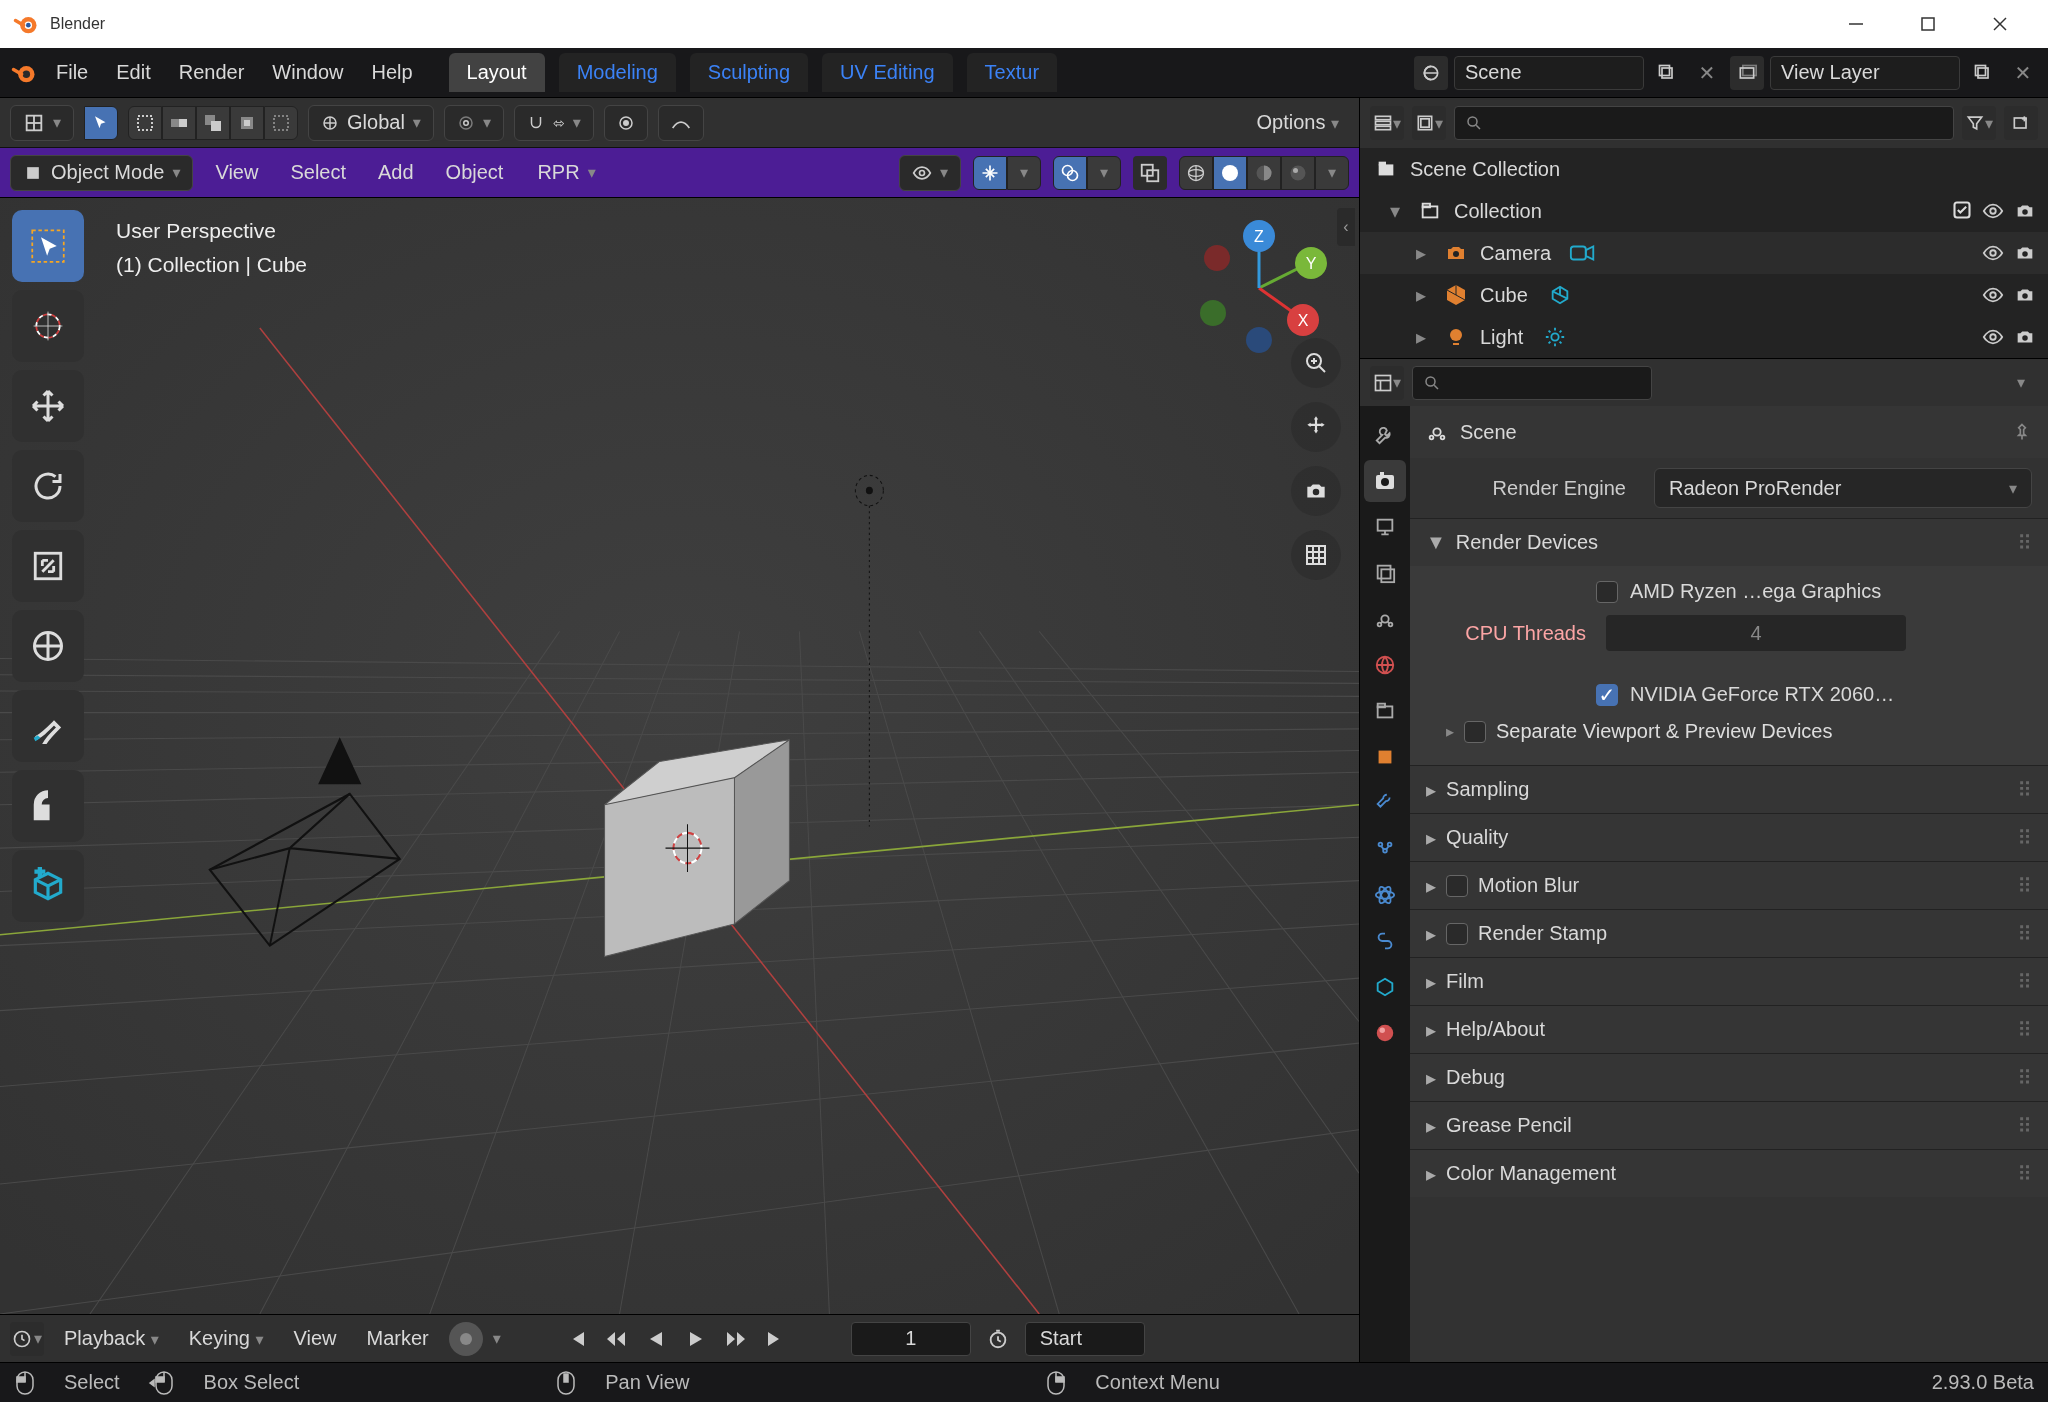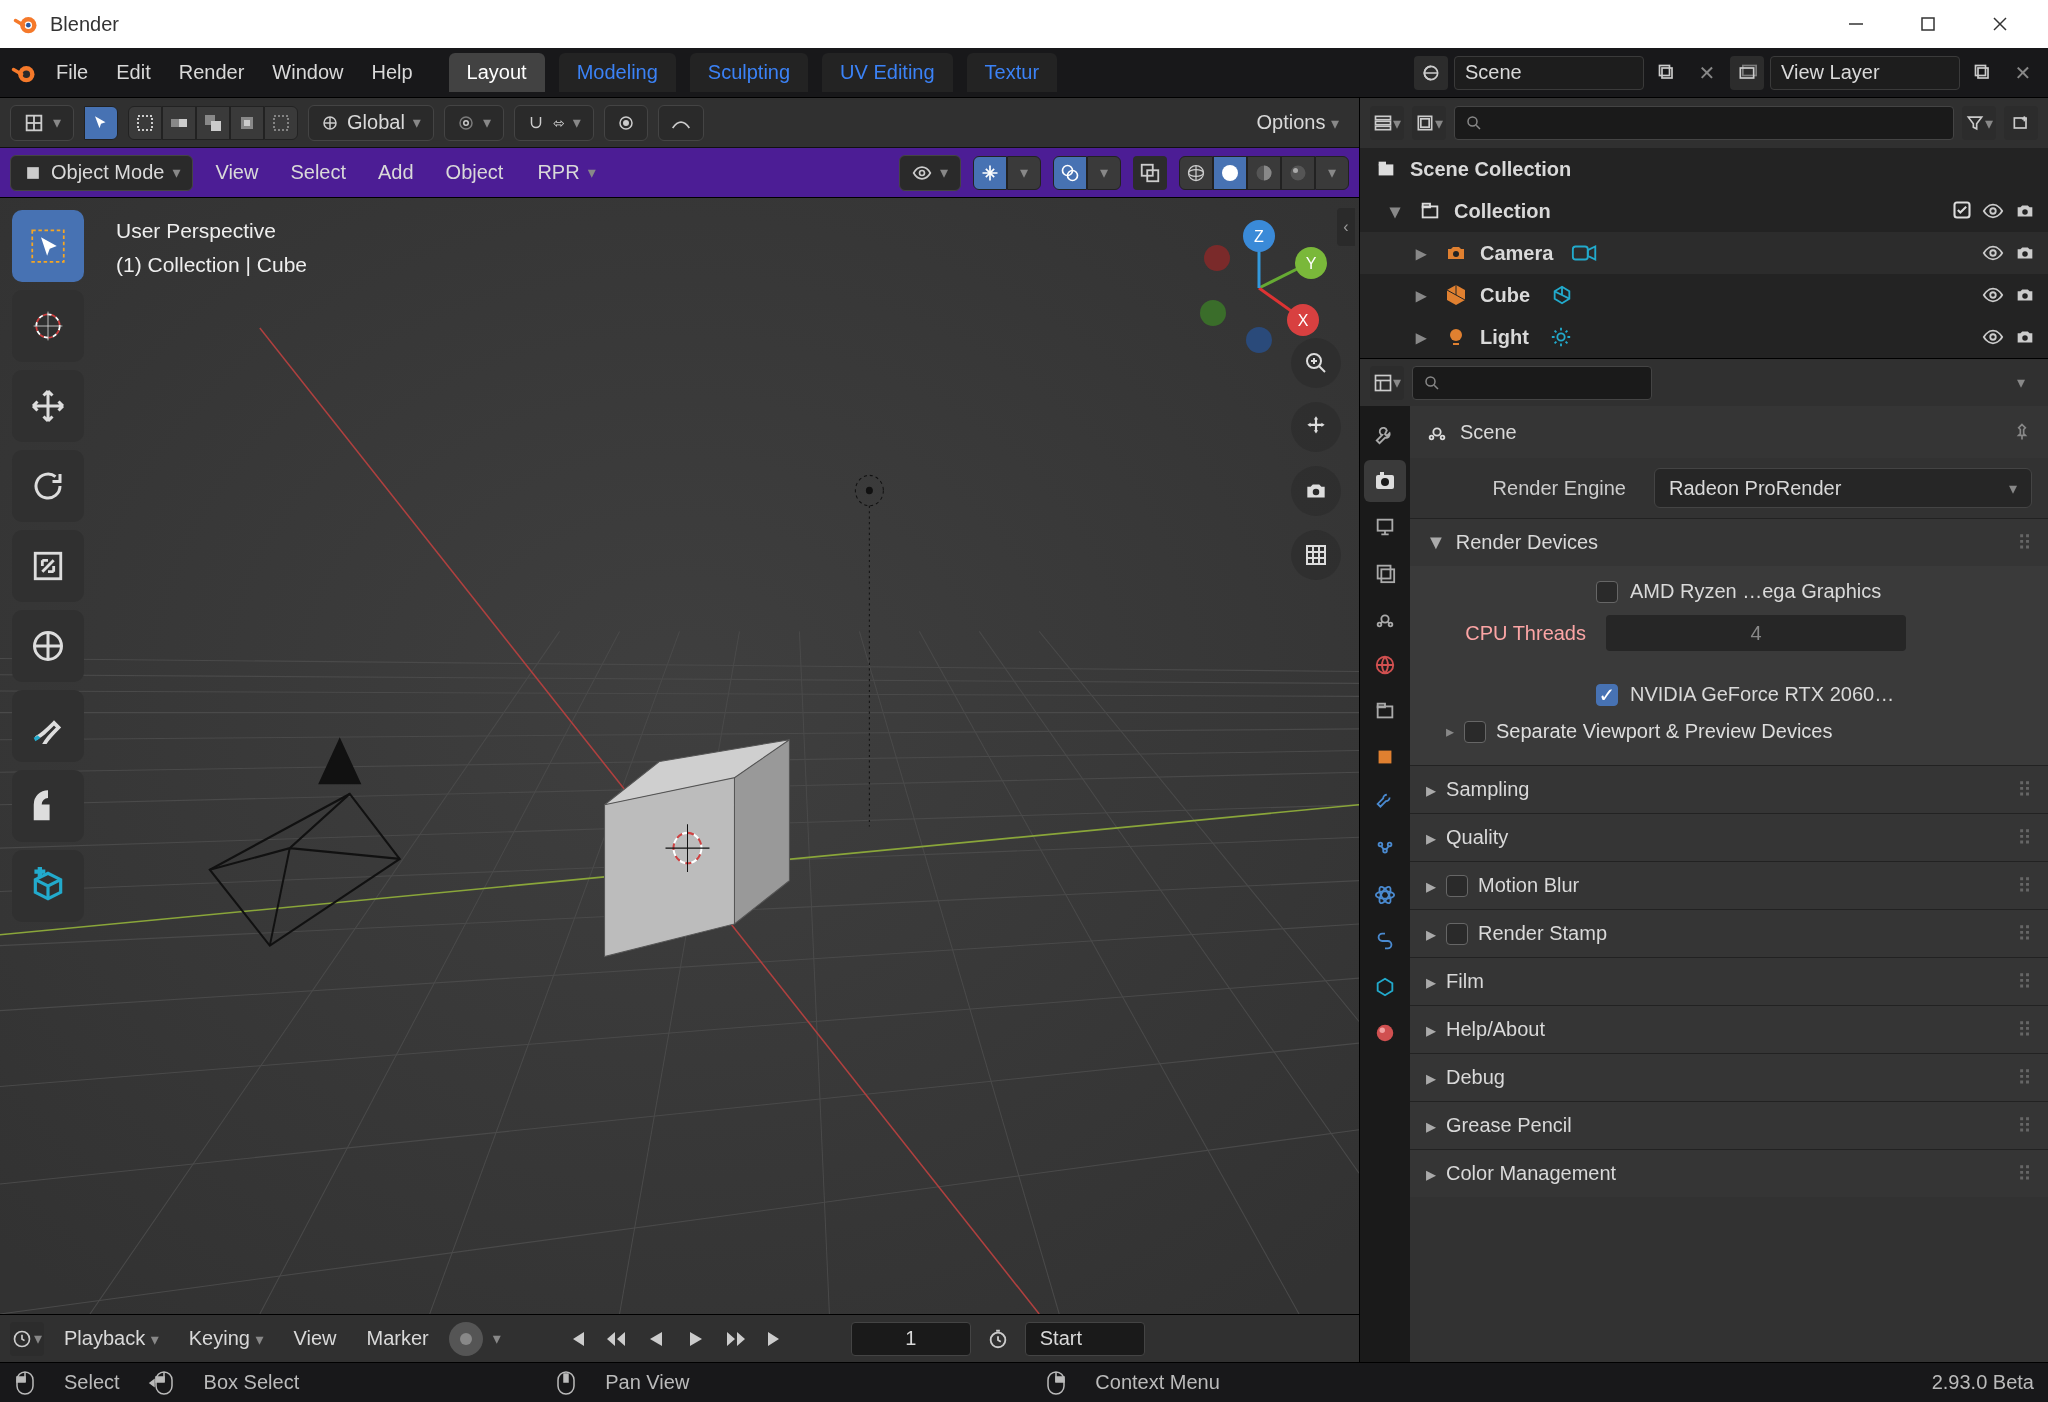--- a/index.html
+++ b/index.html
@@ -1,20 +1,20 @@
 <!DOCTYPE html>
 <html><head>
 <meta charset="utf-8">
 <style>
 * { box-sizing: border-box; margin: 0; padding: 0; font-family: -apple-system, BlinkMacSystemFont, "Segoe UI", sans-serif; }
 html, body { width: 2048px; height: 1402px; overflow: hidden; background: #fff; }
 body { display: flex; flex-direction: column; }
 
 
-.titlebar { height: 48px; display: flex; align-items: center; padding: 4px 12px; background: #fff; color: #333; font-size: 20px; }
+.titlebar { height: 48px; display: flex; align-items: center; padding: 4px 12px; background: #fff; color: #333; font-size: 16px; }
 .titlebar .logo { width: 28px; height: 28px; margin-right: 10px; }
 .titlebar .spacer { flex: 1; }
 .titlebar .tbtn { width: 72px; height: 48px; display: flex; align-items: center; justify-content: center; }
 
 
 .app { flex: 1; display: flex; flex-direction: column; background: #1d1d1d; color: #d9d9d9; font-size: 20px; }
 
 
 .topbar { height: 50px; background: #18181a; display: flex; align-items: center; padding: 0 8px; border-bottom: 1px solid #000; gap: 4px; }
 .blender-icon { width: 32px; height: 32px; display:flex;align-items:center;justify-content:center; border-radius:4px; }
@@ -61,21 +61,21 @@
 .timeline-hdr { height:48px; background:#303030; display:flex; align-items:center; padding:0 10px; gap:10px; border-top:1px solid #000; }
 .frame-field { background:#1a1a1a; border:1px solid #444; border-radius:4px; height:34px; min-width:120px; display:flex;align-items:center;justify-content:center; }
 .play-btn { width:30px;height:30px; display:flex;align-items:center;justify-content:center; color:#ccc; }
 
 
 .statusbar { height:40px; background:#18181a; display:flex;align-items:center; padding:0 14px; gap:28px; color:#bbb; font-size:20px; border-top:1px solid #000; }
 
 
 .outliner-hdr { height:50px; background:#303030; display:flex;align-items:center; padding:0 10px; gap:8px; }
 .search { flex:1; background:#1a1a1a; border:1px solid #444; border-radius:4px; height:34px; display:flex;align-items:center; padding:0 10px; color:#888; }
-.outliner { background:#232323; flex:0 0 auto;font-weight:bold; }
+.outliner { background:#232323; flex:0 0 auto; }
 .o-row { height:42px; display:flex;align-items:center; padding:0 12px; gap:10px; }
 .o-row.hover { background:#2c2c2c; }
 .o-row .disclosure { width:16px; color:#888; }
 .o-row .oicon { width:28px; height:28px; display:flex;align-items:center;justify-content:center; }
 .o-row .right-icons { margin-left:auto; display:flex; gap:10px; color:#aaa; }
 .indent1 { padding-left:30px; }
 .indent2 { padding-left:56px; }
 
 .props-hdr { height:48px; background:#303030; display:flex;align-items:center; padding:0 10px; gap:8px; border-top:1px solid #000; }
 .props-body { flex:1; display:flex; min-height:0; }

